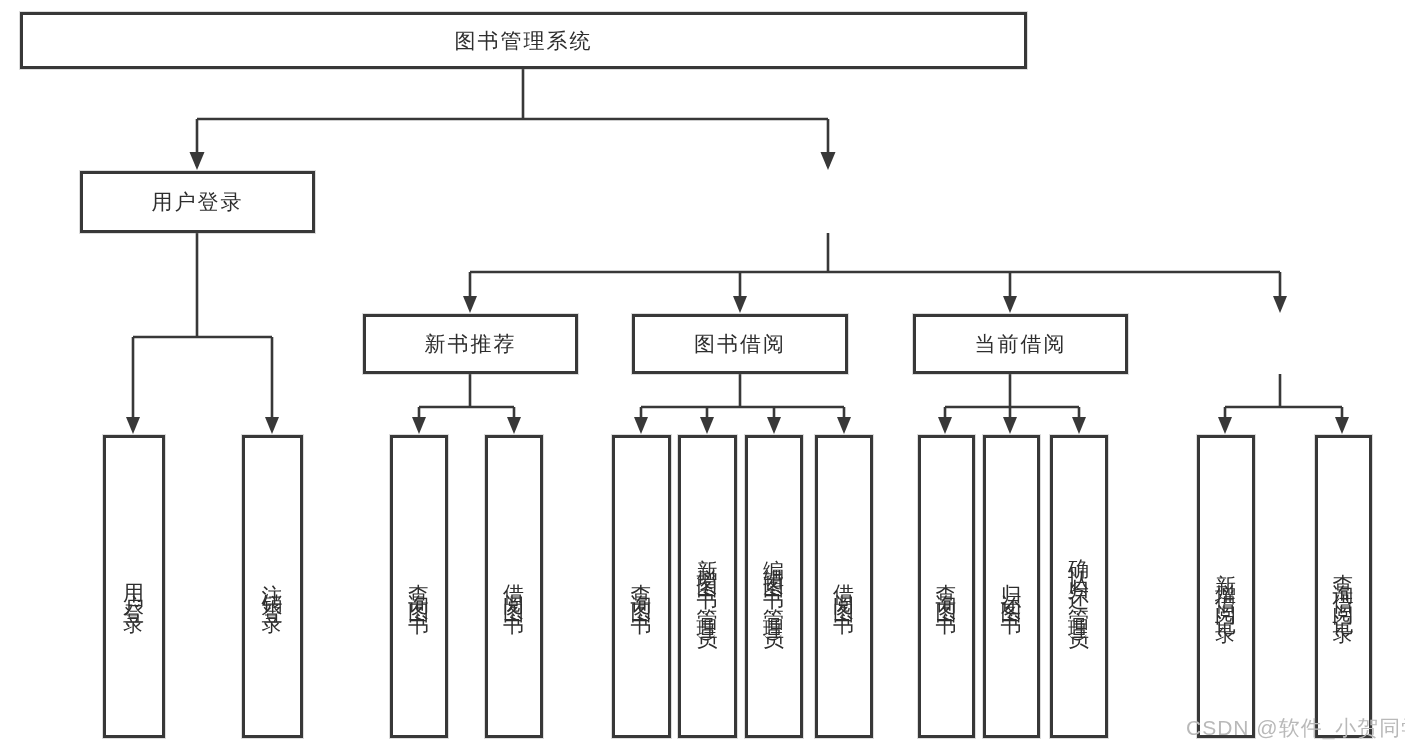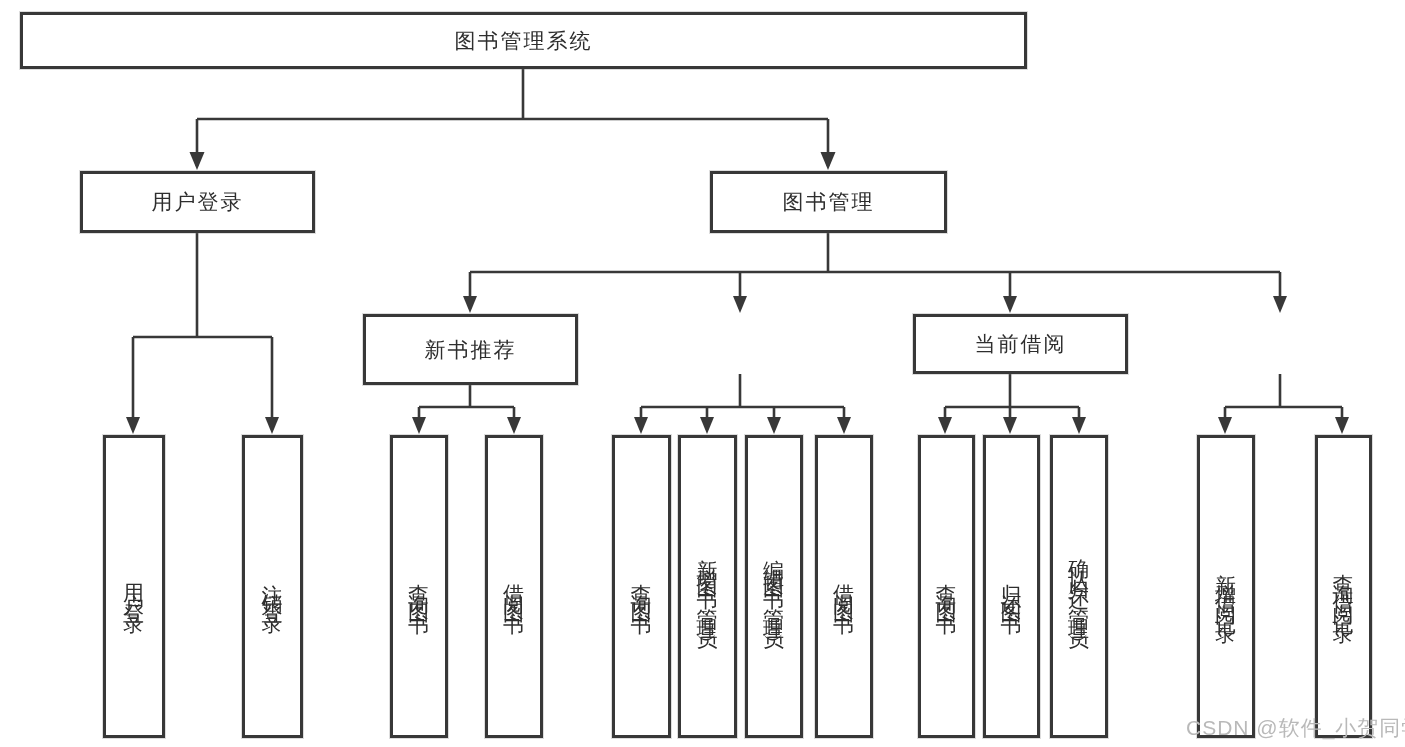--- a/index.html
+++ b/index.html
@@ -91,26 +91,26 @@
     <path class="a" d="M1335 417 L1349 417 L1342 434 Z"></path>
   </svg>
 
   <div class="node" style="left:20px;top:12px;width:1007px;height:57px;">
     <span class="h-label">图书管理系统</span>
   </div>
 
   <div class="node" style="left:80px;top:171px;width:235px;height:62px;">
     <span class="h-label">用户登录</span>
   </div>
-  <div class="node" style="left:710px;top:171px;width:237px;height:62px;">
-    <span class="h-label">图书管理</span>
+
+  <div class="node" style="left:363px;top:314px;width:215px;height:60px;">
+    <span class="h-label">新书推荐</span>
   </div>
-
-  <div class="node" style="left:363px;top:314px;width:215px;height:71px;">
-    <span class="h-label">新书推荐</span>
+  <div class="node" style="left:632px;top:314px;width:216px;height:60px;">
+    <span class="h-label">图书借阅</span>
   </div>
   <div class="node" style="left:903px;top:314px;width:215px;height:60px;margin-left:10px;">
     <span class="h-label">当前借阅</span>
   </div>
 
   <div class="node leaf" style="left:103px;top:435px;width:62px;height:303px;">
     <span class="v-label">用户登录</span>
   </div>
   <div class="node leaf" style="left:242px;top:435px;width:61px;height:303px;">
     <span class="v-label">注销登录</span>

